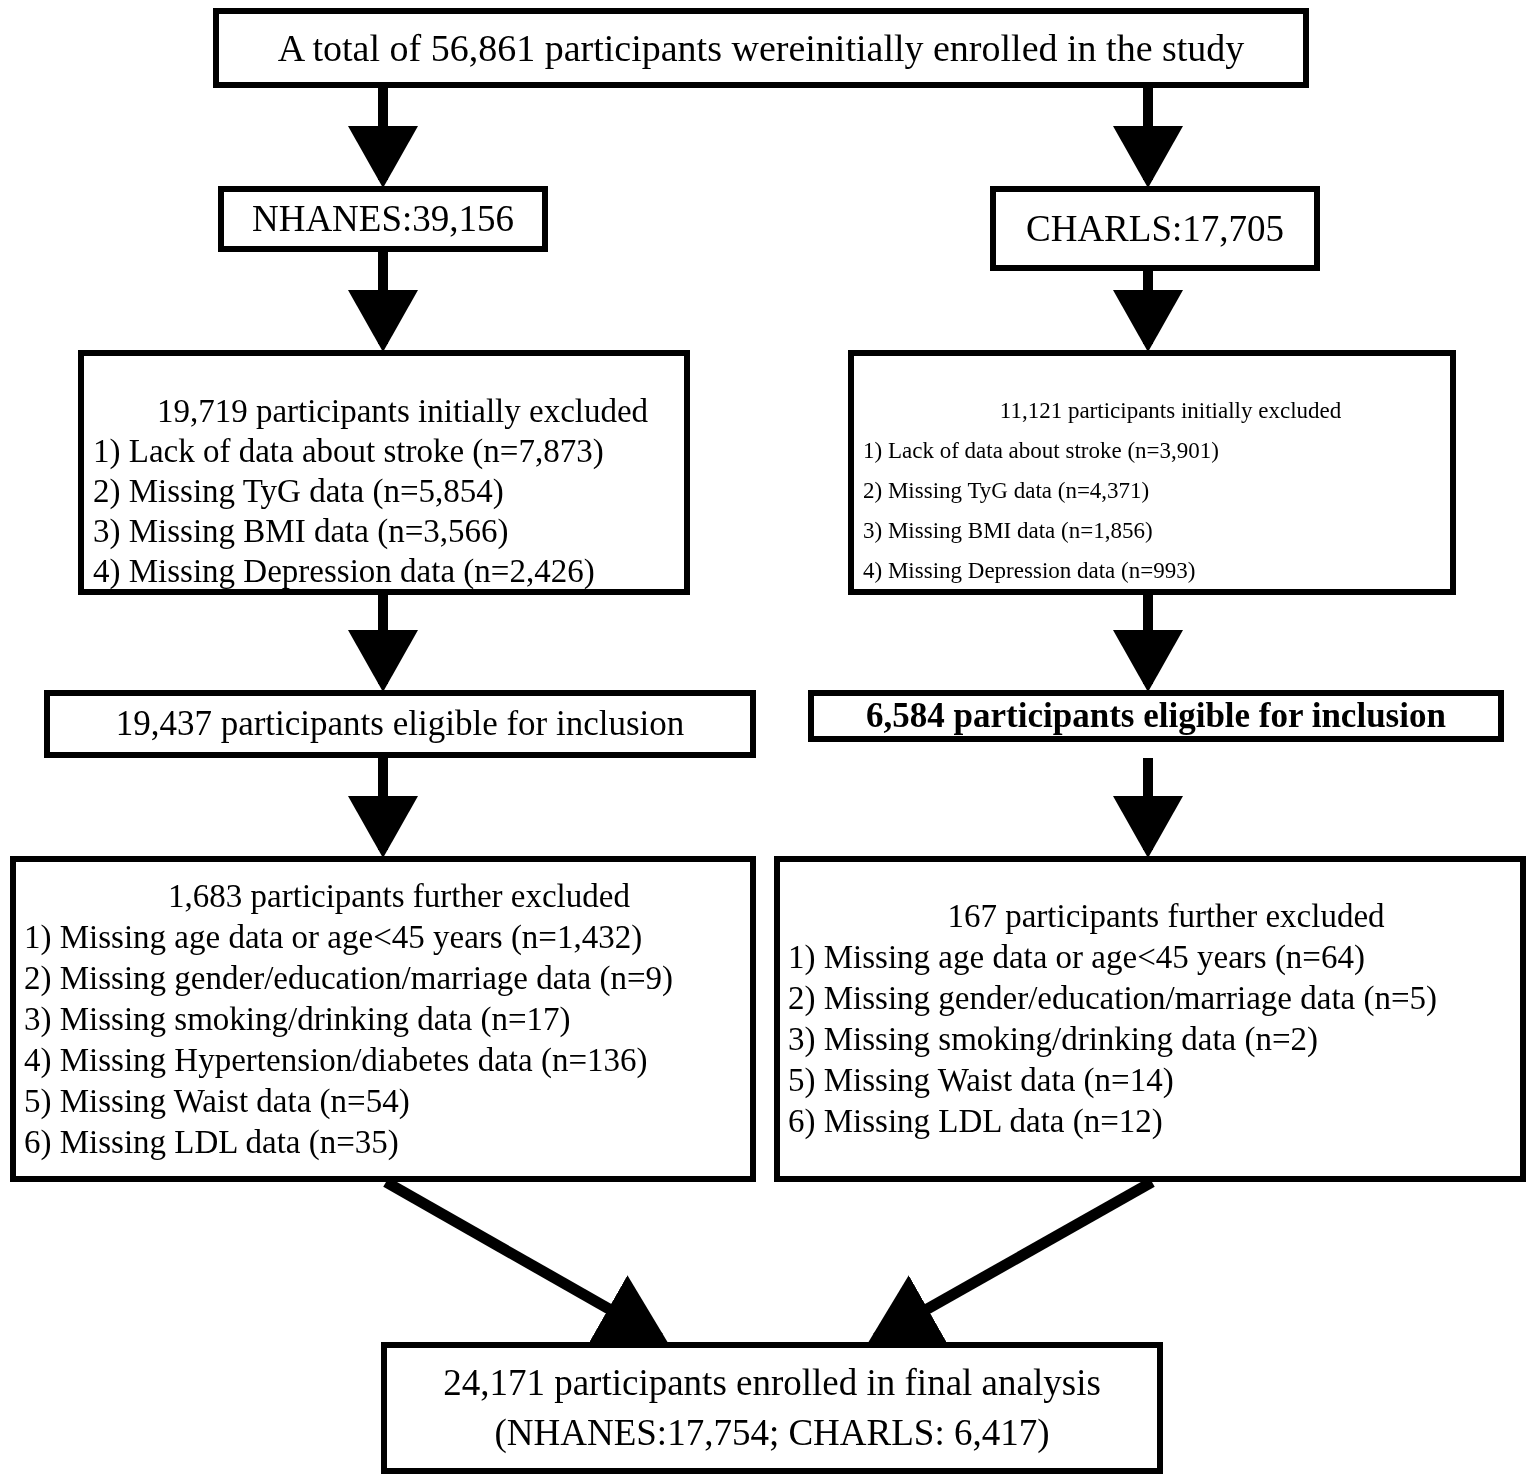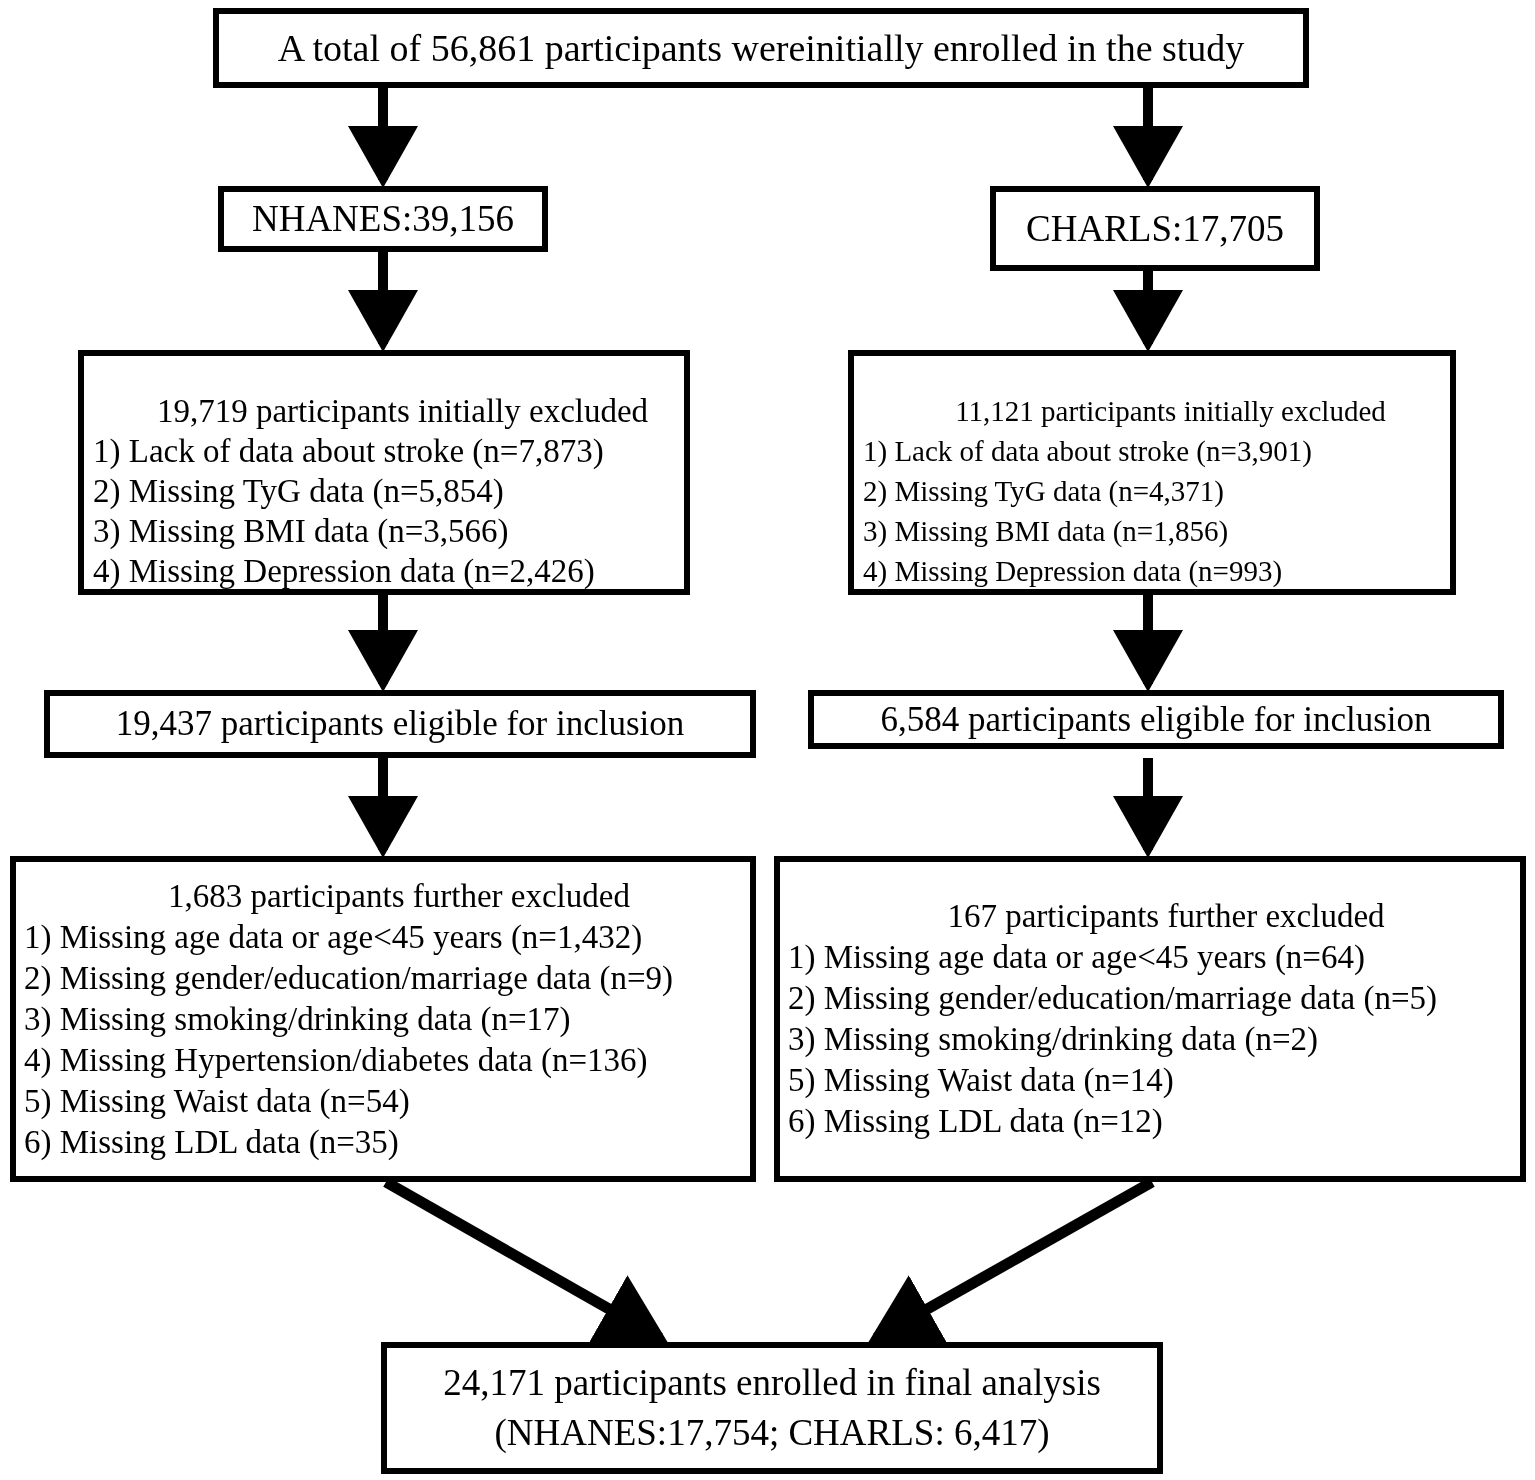--- a/index.html
+++ b/index.html
@@ -51,30 +51,30 @@
     left: 990px; top: 186px; width: 330px; height: 85px;
     font-size: 37px; line-height: 42px; font-family: Liberation Serif, serif;
   }
   #node-excl-nhanes-1 {
     left: 78px; top: 350px; width: 612px; height: 245px;
     font-size: 33px; line-height: 40px;
     padding: 6px 6px 6px 9px;
   }
   #node-excl-charls-1 {
     left: 848px; top: 350px; width: 608px; height: 245px;
-    font-size: 29px; line-height: 40px;
+    font-size: 23px; line-height: 40px;
     padding: 6px 6px 6px 9px;
   }
   #node-elig-nhanes {
     left: 44px; top: 690px; width: 712px; height: 68px;
     font-size: 35px; line-height: 42px;
   }
   #node-elig-charls {
-    left: 808px; top: 690px; width: 696px; height: 59px;
-    font-size: 35px; line-height: 42px;
+    left: 808px; top: 690px; width: 696px; height: 52px;
+    font-size: 35px; line-height: 42px; font-weight: bold;
   }
   #node-excl-nhanes-2 {
     left: 10px; top: 856px; width: 746px; height: 326px;
     font-size: 33px; line-height: 41px;
     padding: 4px 4px 4px 8px;
   }
   #node-excl-charls-2 {
     left: 774px; top: 856px; width: 752px; height: 326px;
     font-size: 33px; line-height: 41px;
     padding: 4px 4px 4px 8px;

